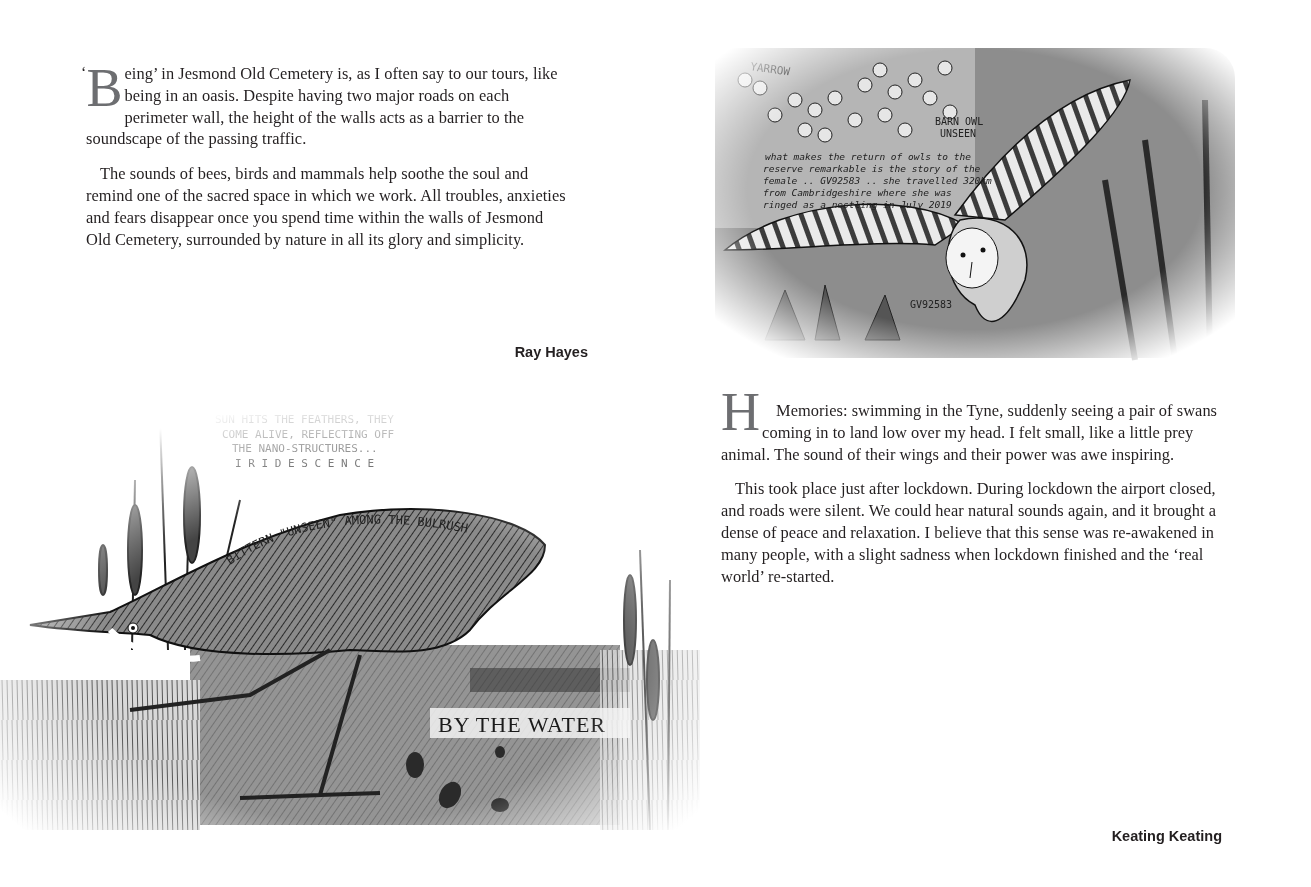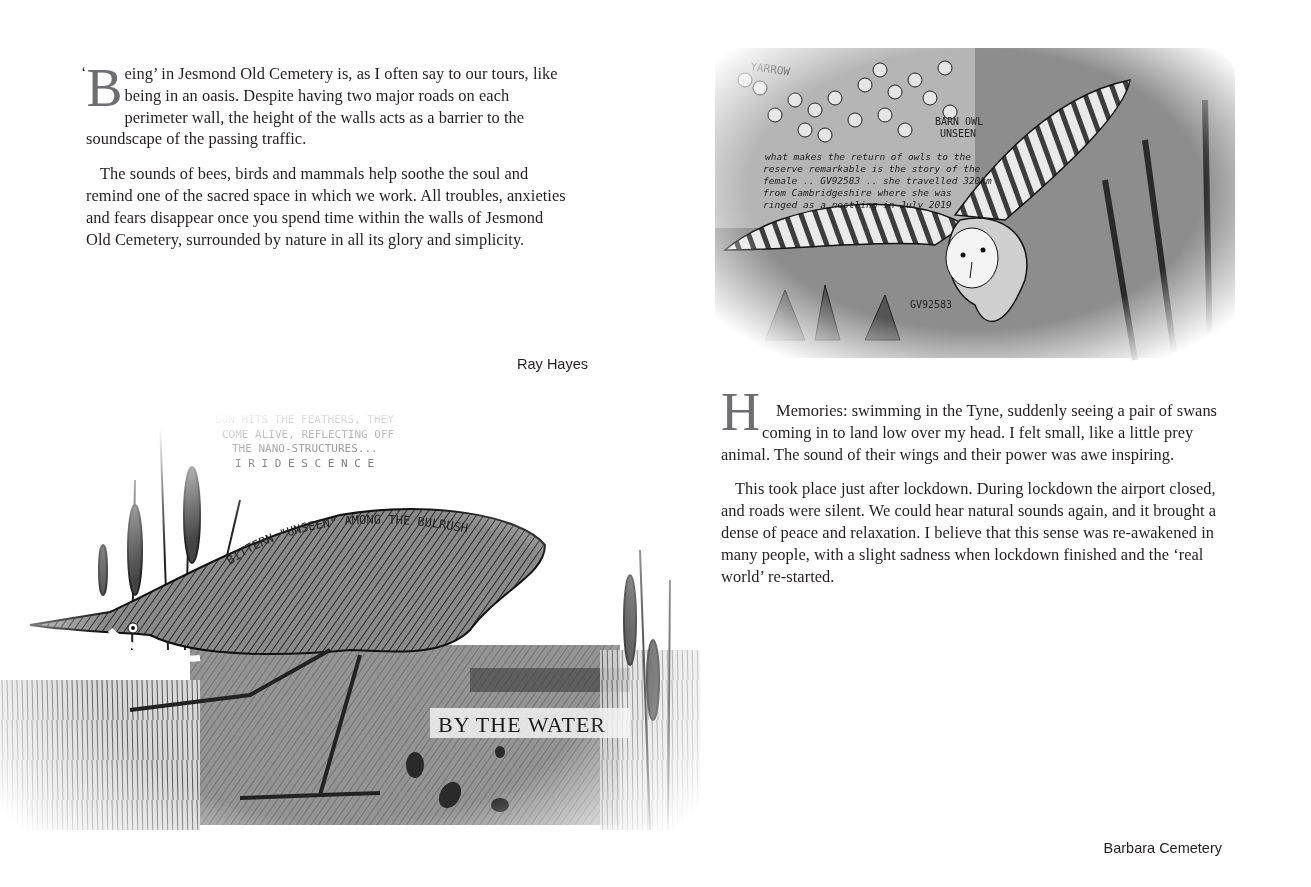--- a/index.html
+++ b/index.html
@@ -2,21 +2,21 @@
 <html><head>
 <meta charset="utf-8">
 <style>
   html,body{margin:0;padding:0;background:#fff;}
   body{width:1311px;height:887px;position:relative;overflow:hidden;font-family:"DejaVu Serif","Liberation Serif",serif;color:#231f20;}
   .col{position:absolute;}
   .para{font-family:"Liberation Serif","DejaVu Serif",serif;font-size:16.4px;line-height:21.8px;margin:0 0 13px 0;text-indent:14px;color:#231f20;letter-spacing:0.05px;}
   .para.first{text-indent:0;}
   .drop{float:left;font-family:"Liberation Serif",serif;font-size:54px;line-height:42px;color:#6d6e71;margin:4px 2px 0 0;padding:0;}
   .quote-open{float:left;font-size:16px;line-height:16px;color:#231f20;margin:2px 0 0 -5px;}
-  .author{font-family:"Liberation Sans","DejaVu Sans",sans-serif;font-weight:normal;font-size:14.5px;text-align:right;color:#231f20;margin-top:12px;}
+  .author{font-family:"Liberation Sans","DejaVu Sans",sans-serif;font-weight:bold;font-size:14.5px;text-align:right;color:#231f20;}
   .illus{position:absolute;}
   .hand{font-family:"DejaVu Sans Mono",monospace;fill:#222;}
   .caps{font-family:"Liberation Serif",serif;fill:#1a1a1a;}
 </style>
 </head>
 <body>
 
 <div class="col" style="left:86px;top:63px;width:480px;">
   <p class="para first">
     <span class="quote-open">‘</span><span class="drop">B</span><span>eing’ in Jesmond Old Cemetery is, as I often say to our tours, like being in an oasis. Despite having two major roads on each perimeter wall, the height of the walls acts as a barrier to the soundscape of the passing traffic.</span>
@@ -163,13 +163,13 @@
   </svg>
 </div>
 
 <div class="col" style="left:721px;top:387px;width:500px;">
   <p class="para first">
     <span class="drop">H</span>
   </p>
   <p class="para">Memories: swimming in the Tyne, suddenly seeing a pair of swans coming in to land low over my head. I felt small, like a little prey animal. The sound of their wings and their power was awe inspiring.</p>
   <p class="para">This took place just after lockdown. During lockdown the airport closed, and roads were silent. We could hear natural sounds again, and it brought a dense of peace and relaxation. I believe that this sense was re-awakened in many people, with a slight sadness when lockdown finished and the ‘real world’ re-started.</p>
 </div>
-<div class="col author" style="left:1020px;top:828px;width:202px;">Barbara Cemetery</div>
+<div class="col author" style="left:1020px;top:828px;width:202px;">Keating Keating</div>
 
 </body></html>

